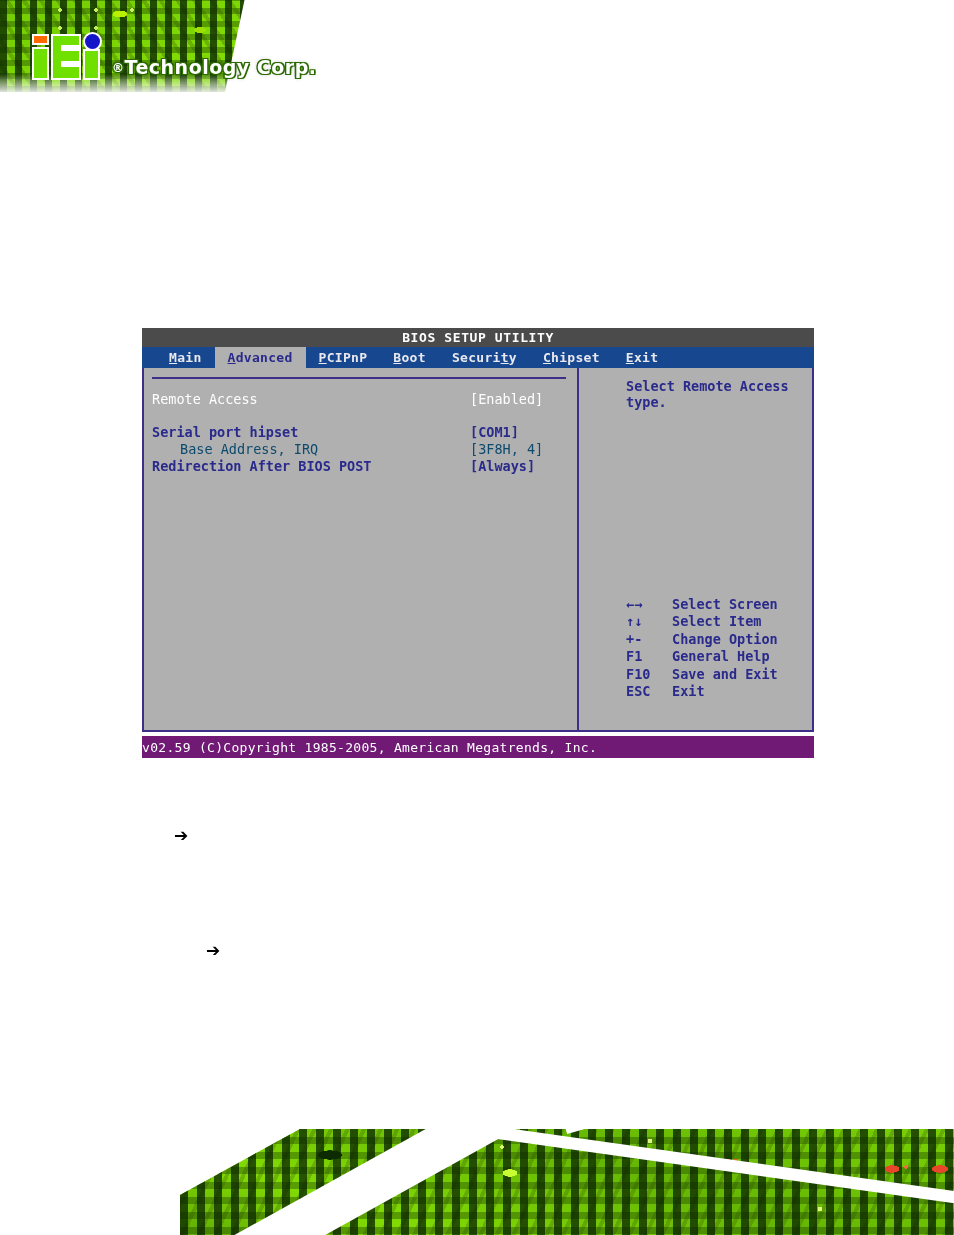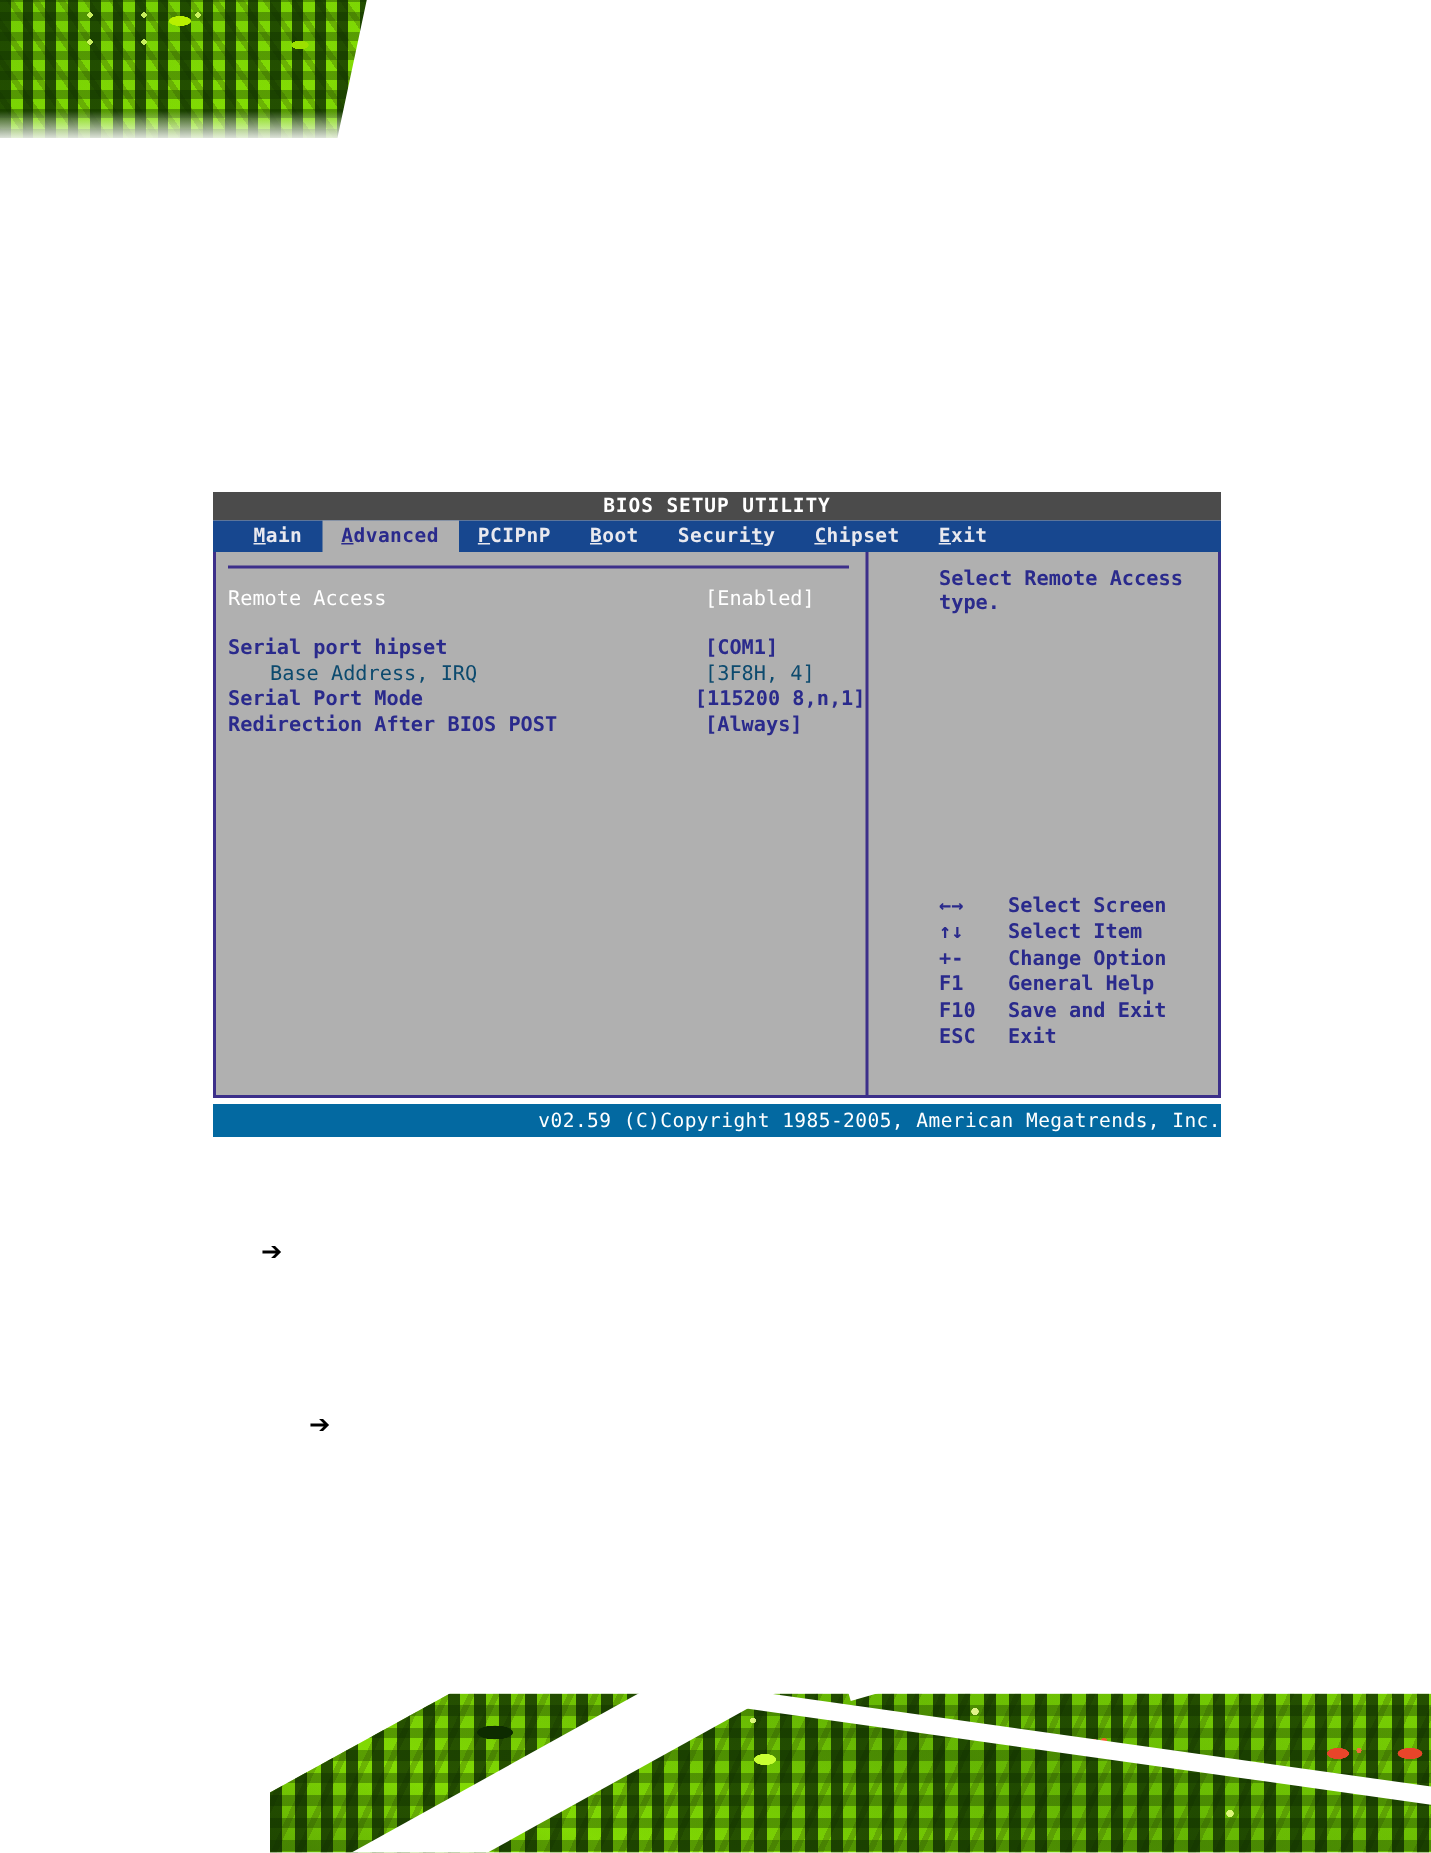--- a/index.html
+++ b/index.html
@@ -278,25 +278,25 @@
     color: #2a2a8c;
     font-weight: bold;
     font-size: 13.5px;
     white-space: nowrap;
   }
   .key-glyph { width: 46px; }
   .key-desc { }
 
   .bios-footer {
     height: 22px;
-    background: #0369a1;
+    background: #701a75;
     color: #ffffff;
     display: flex;
     align-items: center;
-    justify-content: flex-end;
+    justify-content: flex-start;
     font-size: 13px;
     letter-spacing: 0.3px;
     margin-top: 4px;
   }
 
   
   .arrow-bullet {
     position: absolute;
     font-family: "DejaVu Sans", sans-serif;
     font-size: 17px;
@@ -375,20 +375,30 @@
 <body>
 
 <div class="header-banner">
   <div class="hb-board"></div>
   <div class="hb-speckle"></div>
   <div class="hb-swoosh-a"></div>
   <div class="hb-swoosh-b"></div>
   <div class="hb-fade"></div>
   <div class="hb-white-bottom"></div>
 
+  <div class="logo">
+    <div class="logo-mark">
+      <div class="lm-i1-dot"></div>
+      <div class="lm-i1-stem"></div>
+      <div class="lm-E"></div>
+      <div class="lm-i2-dot"></div>
+      <div class="lm-i2-stem"></div>
+    </div>
+    <div class="logo-text"><span class="reg">®</span><span>Technology Corp.</span></div>
+  </div>
 </div>
 
 <div class="bios">
 
   <div class="bios-titlebar">
     <span>BIOS SETUP UTILITY</span>
   </div>
 
   <div class="bios-tabs">
     <div class="bios-tab"><u>M</u>ain</div>
@@ -415,24 +425,20 @@
       <div class="opt-row normal">
         <span class="opt-label">Serial port hipset</span>
         <span class="opt-value">[COM1]</span>
       </div>
 
       <div class="opt-row dim">
         <span class="opt-label">Base Address, IRQ</span>
         <span class="opt-value">[3F8H, 4]</span>
       </div>
 
-      <div class="opt-row normal">
-        <span class="opt-label">Serial Port Mode</span>
-        <span class="opt-value">[115200 8,n,1]</span>
-      </div>
 
       <div class="opt-row normal">
         <span class="opt-label">Redirection After BIOS POST</span>
         <span class="opt-value">[Always]</span>
       </div>
     </div>
 
     <div class="bios-divider"></div>
 
     <div class="bios-right">

